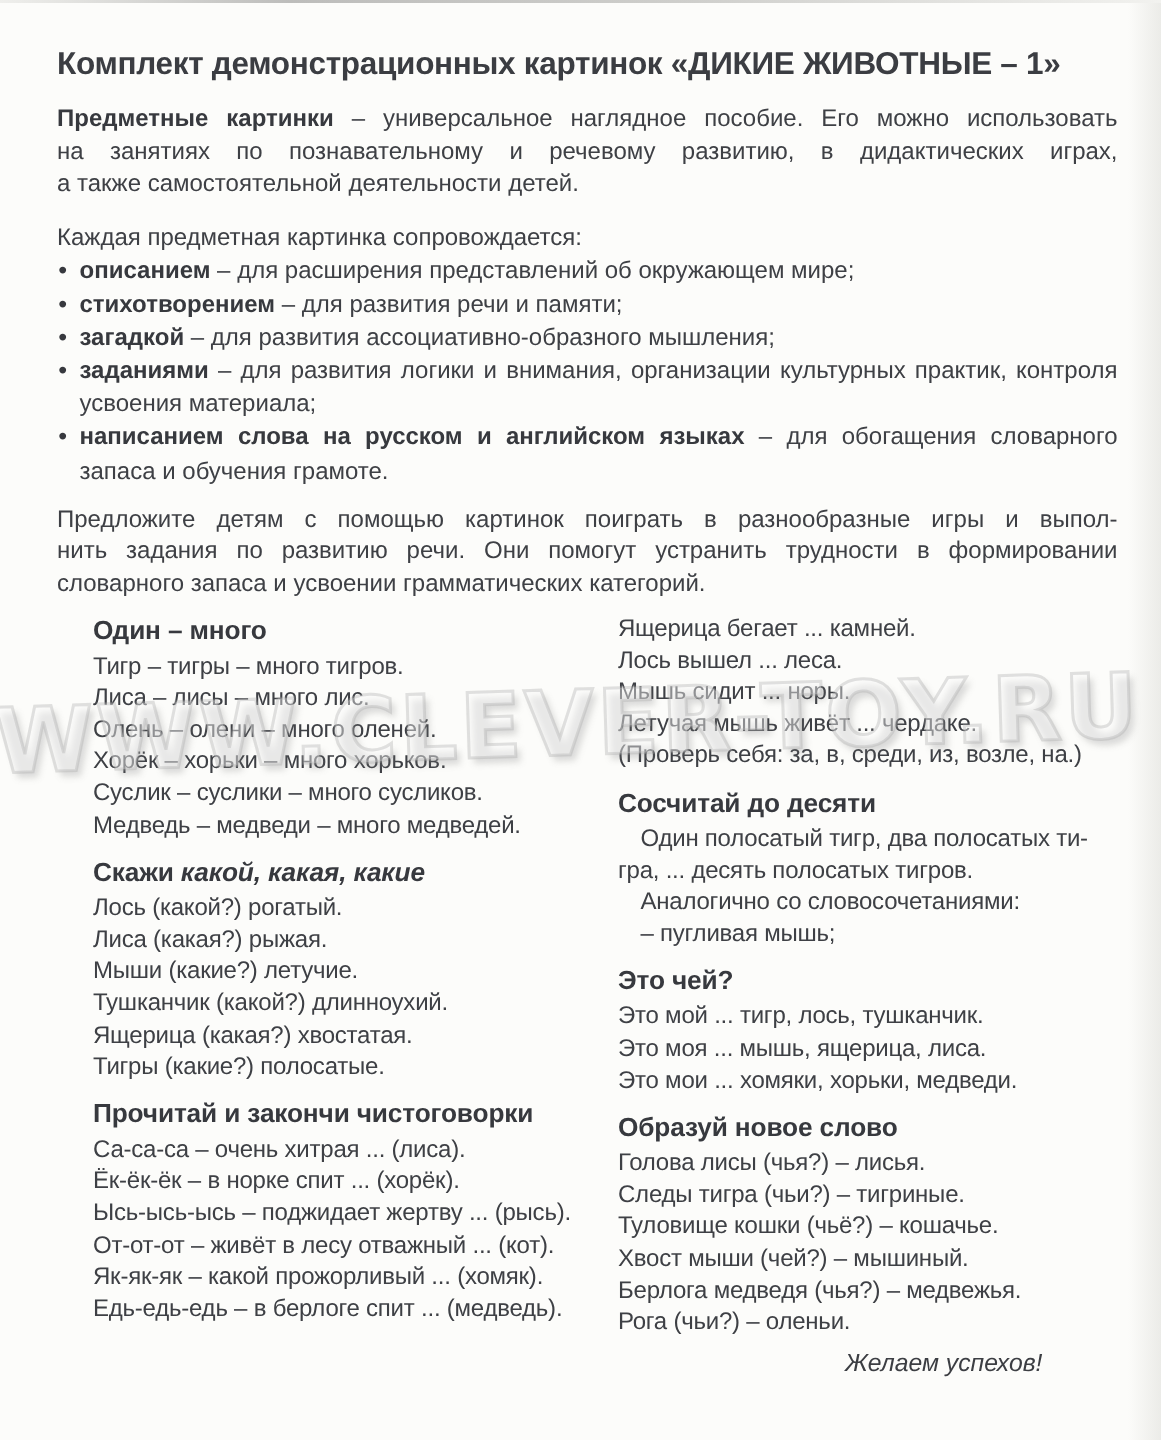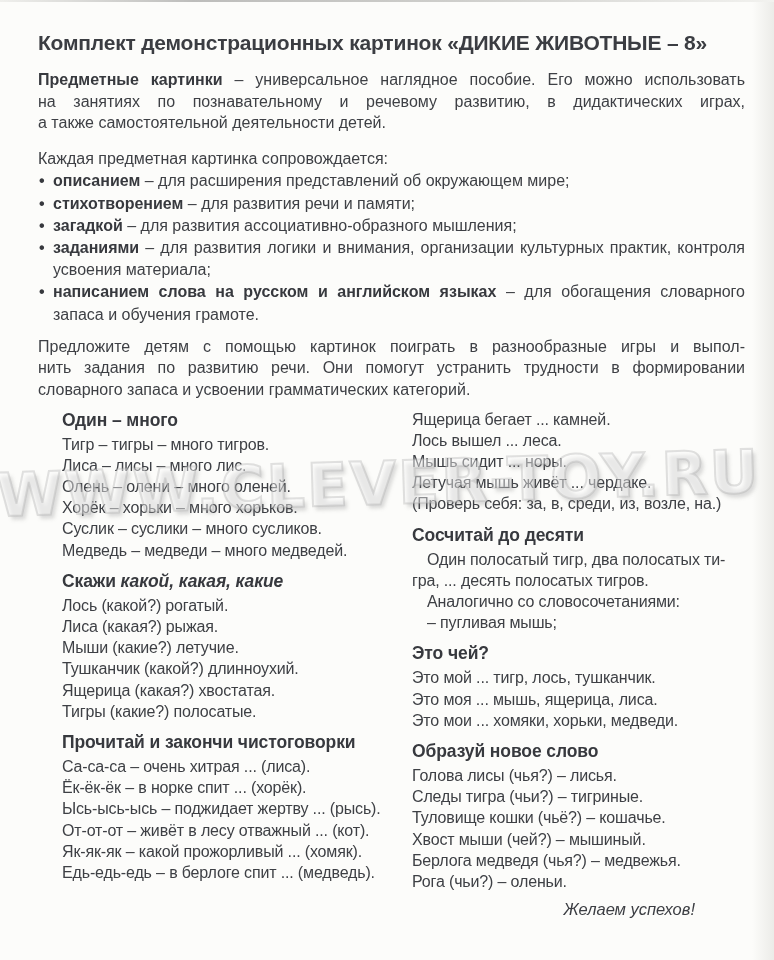--- a/index.html
+++ b/index.html
@@ -51,21 +51,21 @@
   }
 </style>
 </head>
 <body>
 
 <div class="page">
   <div class="scan-edge-top"></div>
   <div class="scan-shade-right"></div>
 
   <div class="content">
-    <h1 class="title">Комплект демонстрационных картинок «ДИКИЕ ЖИВОТНЫЕ – 8»</h1>
+    <h1 class="title">Комплект демонстрационных картинок «ДИКИЕ ЖИВОТНЫЕ – 1»</h1>
 
     <div class="para">
         <div class="line just"><span class="seg-b">Предметные картинки</span><span class="seg-n"> – универсальное наглядное пособие. Его можно использовать</span></div>
         <div class="line just"><span class="seg-n">на занятиях по познавательному и речевому развитию, в дидактических играх,</span></div>
         <div class="line"><span class="seg-n">а также самостоятельной деятельности детей.</span></div>
       </div>
 
     <div class="line accompanied">Каждая предметная картинка сопровождается:</div>
 
     <div class="bullets">

